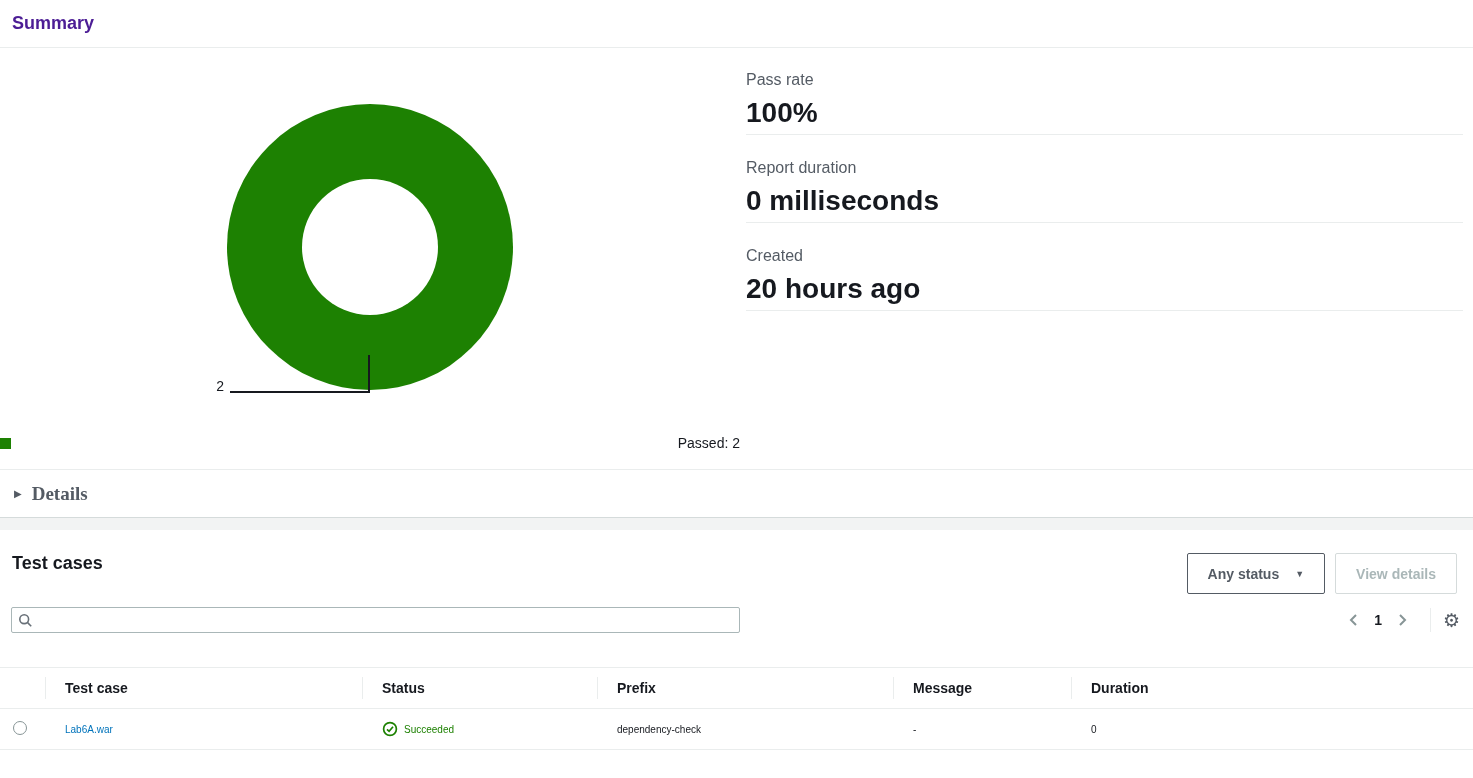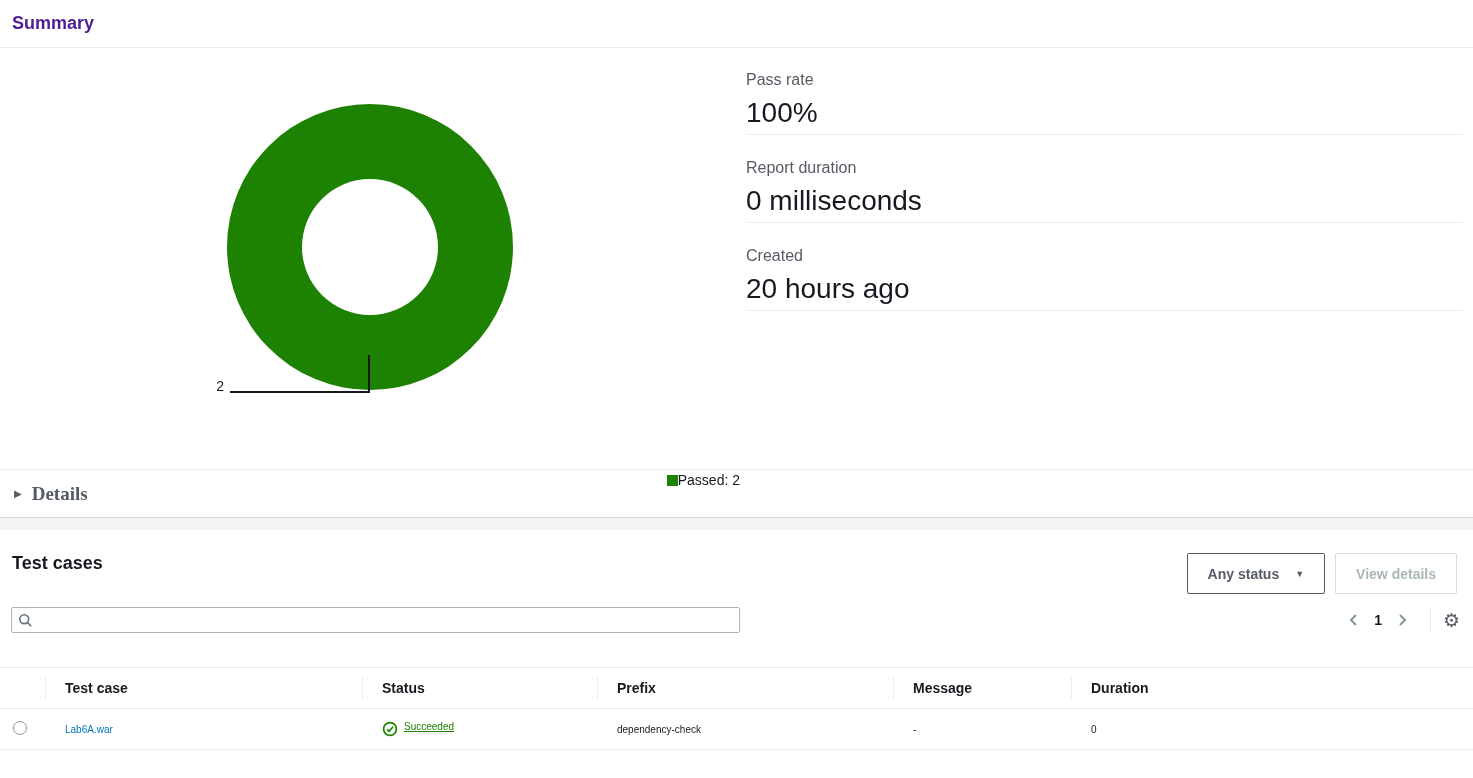--- a/index.html
+++ b/index.html
@@ -27,29 +27,29 @@
   }
   .donut::after {
     content: ""; position: absolute; left: 75px; top: 75px;
     width: 136px; height: 136px; border-radius: 50%; background: #fff;
   }
   .callout-v { position: absolute; left: 368px; top: 307px; width: 2px; height: 38px; background: #16191f; }
   .callout-h { position: absolute; left: 230px; top: 343px; width: 140px; height: 2px; background: #16191f; }
   .callout-label { position: absolute; left: 200px; top: 330px; width: 24px; text-align: right; font-size: 14px; color: #16191f; }
   .legend-row {
     position: absolute; left: 0; top: 387px; width: 740px;
-    display: flex; justify-content: flex-end; align-items: center; 
-    font-size: 14px; color: #16191f; margin-top: 37px;
+    display: flex; justify-content: space-between; align-items: center; 
+    font-size: 14px; color: #16191f;
   }
   .legend-swatch { width: 11px; height: 11px; background: #1d8102; display: inline-block; }
 
   .stats-area { flex: 1; padding: 23px 10px 0 0; }
   .stat { border-bottom: 1px solid #eaeded; padding-bottom: 4px; margin-bottom: 24px; }
   .stat-label { font-size: 16px; color: #545b64; margin-bottom: 8px; line-height: 17px; }
-  .stat-value { font-size: 28px; font-weight: 400; color: #16191f; line-height: 34px; }
+  .stat-value { font-size: 28px; font-weight: 700; color: #16191f; line-height: 34px; }
 
   .details-row {
     height: 48px; border-top: 1px solid #eaeded;
     display: flex; align-items: center; padding-left: 14px; gap: 10px;
     cursor: pointer;
   }
   .expander-caret { font-size: 10px; color: #545b64; }
   .details-label { font-size: 19px; font-weight: 700; color: #545b64; font-family: Liberation Serif, serif; }
 
   .section-gap { height: 12px; }
@@ -102,21 +102,21 @@
   td {
     height: 41px; padding-left: 20px; font-size: 10px; color: #16191f;
     border-bottom: 1px solid #eaeded; background: #fff;
   }
   td.sel-cell, th.sel-cell { padding-left: 13px; }
   .radio {
     width: 14px; height: 14px; border: 1px solid #879596; border-radius: 50%;
     background: #fff; display: inline-block; cursor: pointer;
   }
   .cell-link { color: #0073bb; text-decoration: none; cursor: pointer; }
-  .status-cell { display: flex; gap: 6px; color: #1d8102; text-decoration: underline; }
+  .status-cell { display: flex; align-items: center; gap: 6px; color: #1d8102; }
 </style>
 </head>
 <body>
 
 <div class="summary-panel">
   <div class="panel-title">Summary</div>
 
   <div class="summary-body">
 
     <div class="chart-area">

